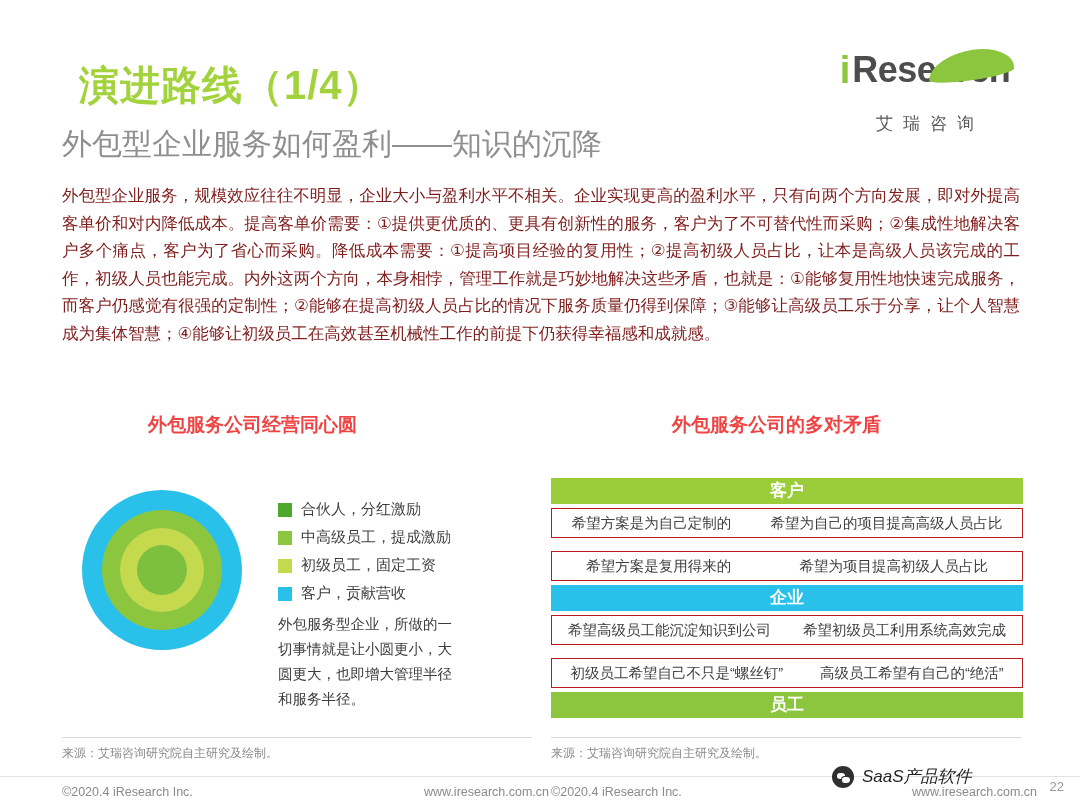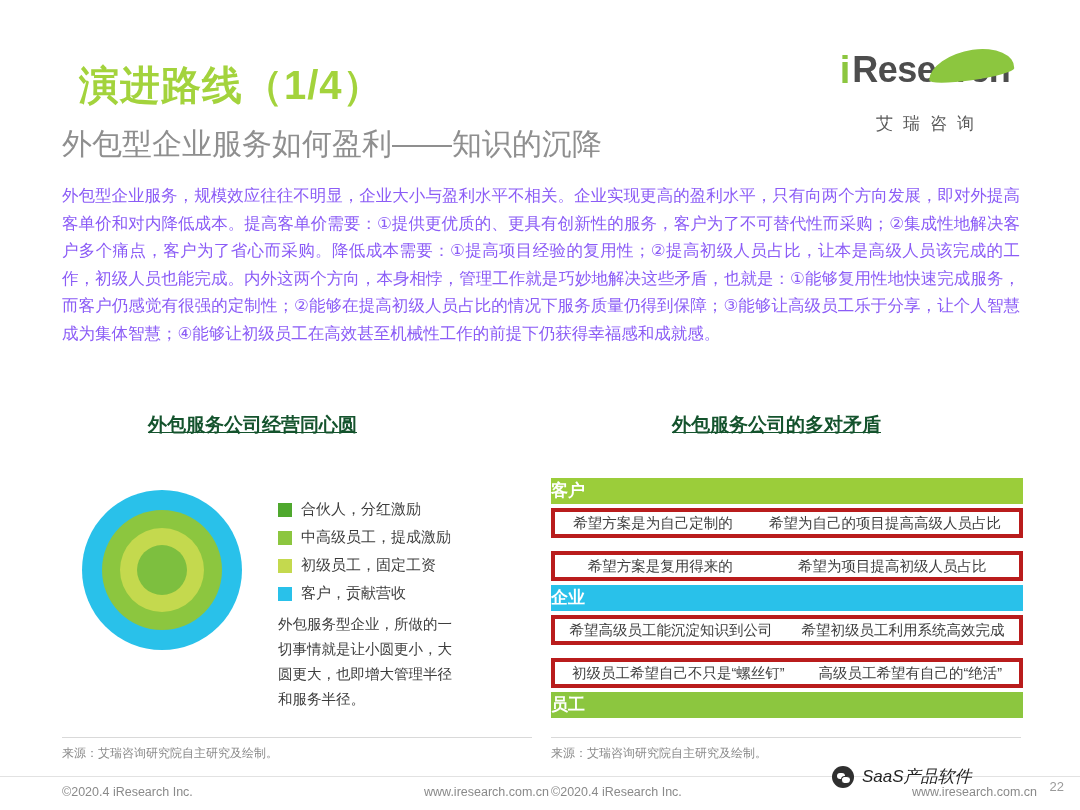--- a/index.html
+++ b/index.html
@@ -89,32 +89,31 @@
   }
 
   
   .body-text {
     position: absolute;
     left: 62px;
     top: 182px;
     width: 958px;
     font-size: 16.5px;
     line-height: 27.5px;
-    color: #8b5cf6;
+    color: #7f1d1d;
     text-align: justify;
   }
 
   
   .sec-title {
     position: absolute;
     font-size: 19px;
     font-weight: bold;
-    color: #14532d;
-    white-space: nowrap;
-    text-decoration: underline;
+    color: #ef4444;
+    white-space: nowrap;
   }
   #sec-title-left { left: 148px; top: 412px; }
   #sec-title-right { left: 672px; top: 412px; }
 
   
   .panel-left-rule {
     position: absolute;
     left: 62px;
     top: 737px;
     width: 470px;
@@ -189,31 +188,31 @@
   
   .diagram {
     position: absolute;
     left: 551px;
     top: 478px;
     width: 472px;
   }
   .band {
     height: 26px;
     line-height: 26px;
-    text-align: left;
+    text-align: center;
     font-size: 17px;
     color: #ffffff;
     font-weight: bold;
   }
   .band-khd { background: #9bcd3a; }
   .band-qiye { background: #29c1ea; }
   .band-yg   { background: #8cc63f; }
 
   .row-box {
-    border: 4px solid #b91c1c;
+    border: 1px solid #b91c1c;
     height: 30px;
     display: flex;
     align-items: center;
     justify-content: space-around;
     background: #ffffff;
     box-sizing: border-box;
   }
   .row-box .cell {
     font-size: 14.5px;
     color: #3d3d3d;

